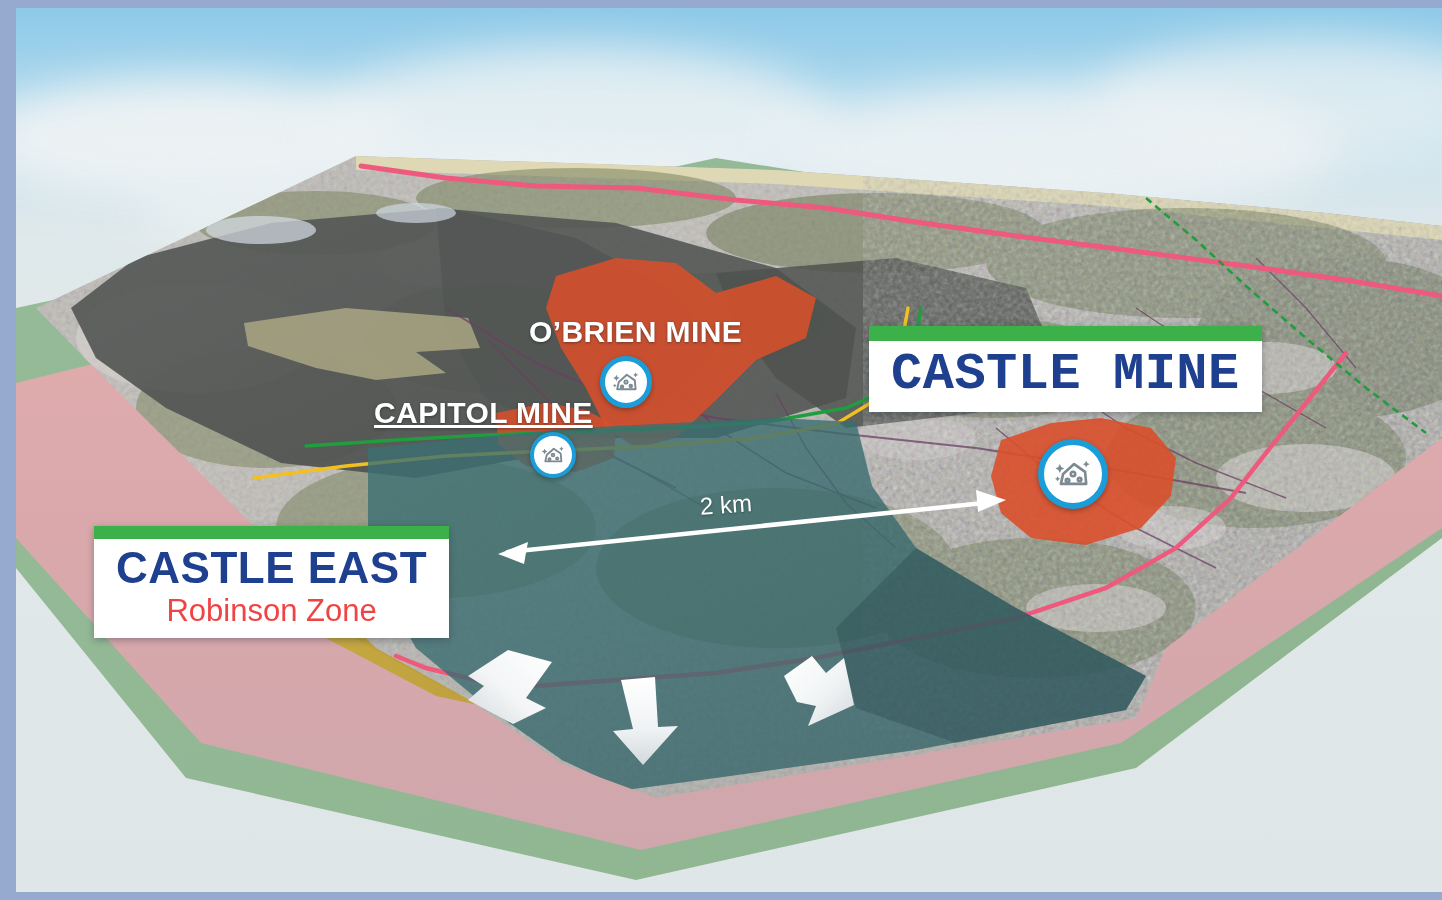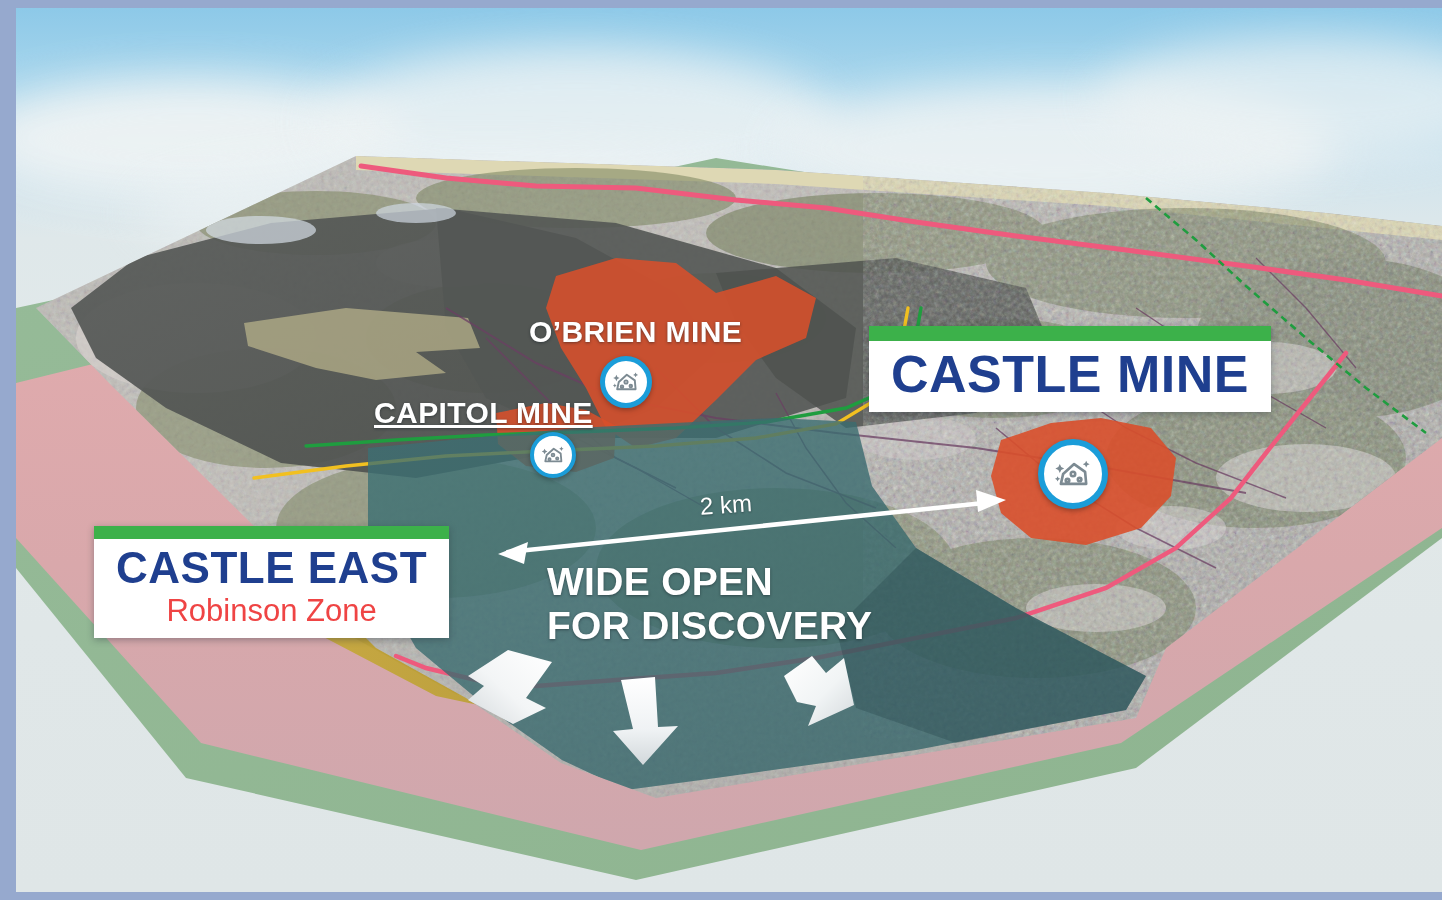--- a/index.html
+++ b/index.html
@@ -32,21 +32,21 @@
     border-top:0 solid transparent;
   }
   .callout .greenbar { background:#3cb14a; width:100%; }
   .callout .body { padding:6px 22px 10px 22px; text-align:center; }
   .callout .t1 {
     color:#1f3f8f; font-weight:700; letter-spacing:.5px; line-height:1.06;
     white-space:nowrap;
   }
   .callout .t2 { color:#ef4444; font-weight:400; line-height:1.1; white-space:nowrap; }
 
-  #castle-mine-callout { left:853px; top:318px; }
+  #castle-mine-callout { left:853px; top:318px;font-family:Liberation Mono, monospace; }
   #castle-mine-callout .greenbar { height:15px; }
   #castle-mine-callout .t1 { font-size:52px; }
 
   #castle-east-callout { left:38px; top:518px;margin-left:40px; }
   #castle-east-callout .greenbar { height:13px; }
   #castle-east-callout .t1 { font-size:44px; }
   #castle-east-callout .t2 { font-size:31px; margin-top:2px; }
 
   
   .maptext {
@@ -268,24 +268,20 @@
 
       <polygon fill="url(#gradArrL)" points="536,654 510,690 530,700 497,716 452,692 468,678 452,668 492,642"></polygon>
       <polygon fill="url(#gradArrC)" points="605,672 639,669 642,719 662,718 627,757 597,723 617,721"></polygon>
       <polygon fill="url(#gradArrR)" points="768,668 796,648 810,665 828,650 838,697 792,718 800,698 781,694"></polygon>
     </svg>
   </div>
 
   <div class="maptext" id="obrien-label">O’BRIEN MINE</div>
   <div class="maptext" id="capitol-label">CAPITOL MINE</div>
   <div class="maptext" id="km-label">2 km</div>
-  <div class="maptext" id="wide-open">
-    <div>WIDE OPEN</div>
-    <div>FOR DISCOVERY</div>
-  </div>
 
   <div class="pin" id="pin-obrien">
     <span>
       <svg width="32" height="32" viewBox="0 0 40 40">
         <g fill="none" stroke="#7c8a92" stroke-width="2.4" stroke-linejoin="round" stroke-linecap="round">
           <path d="M9 29 L11 20 L21 11 L31 18 L32 29 Z"></path>
           <circle cx="20" cy="20" r="2"></circle>
           <circle cx="15" cy="26" r="1.6"></circle>
           <circle cx="26" cy="25" r="1.6"></circle>
         </g>

